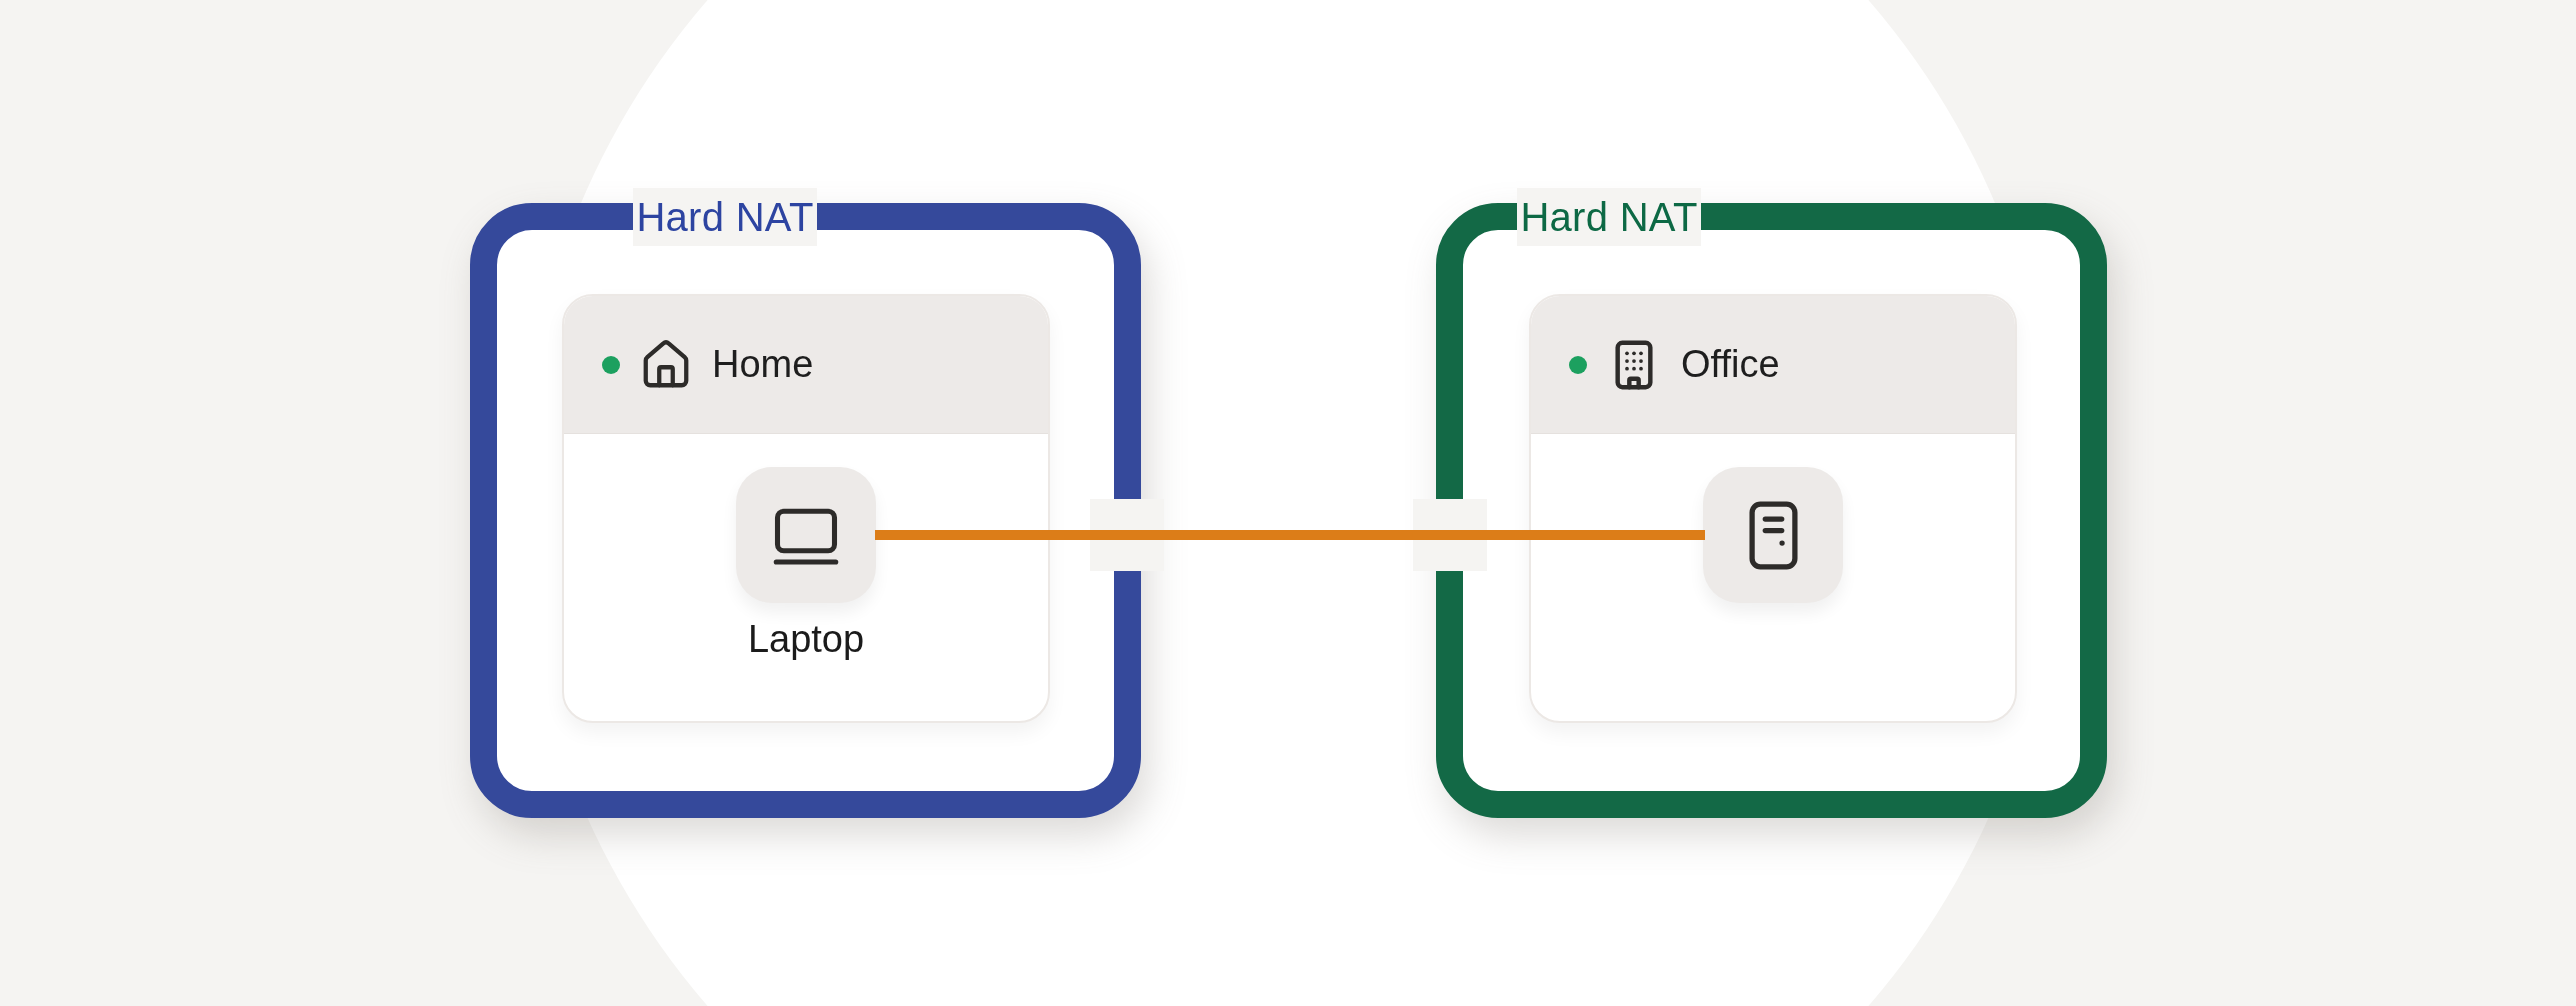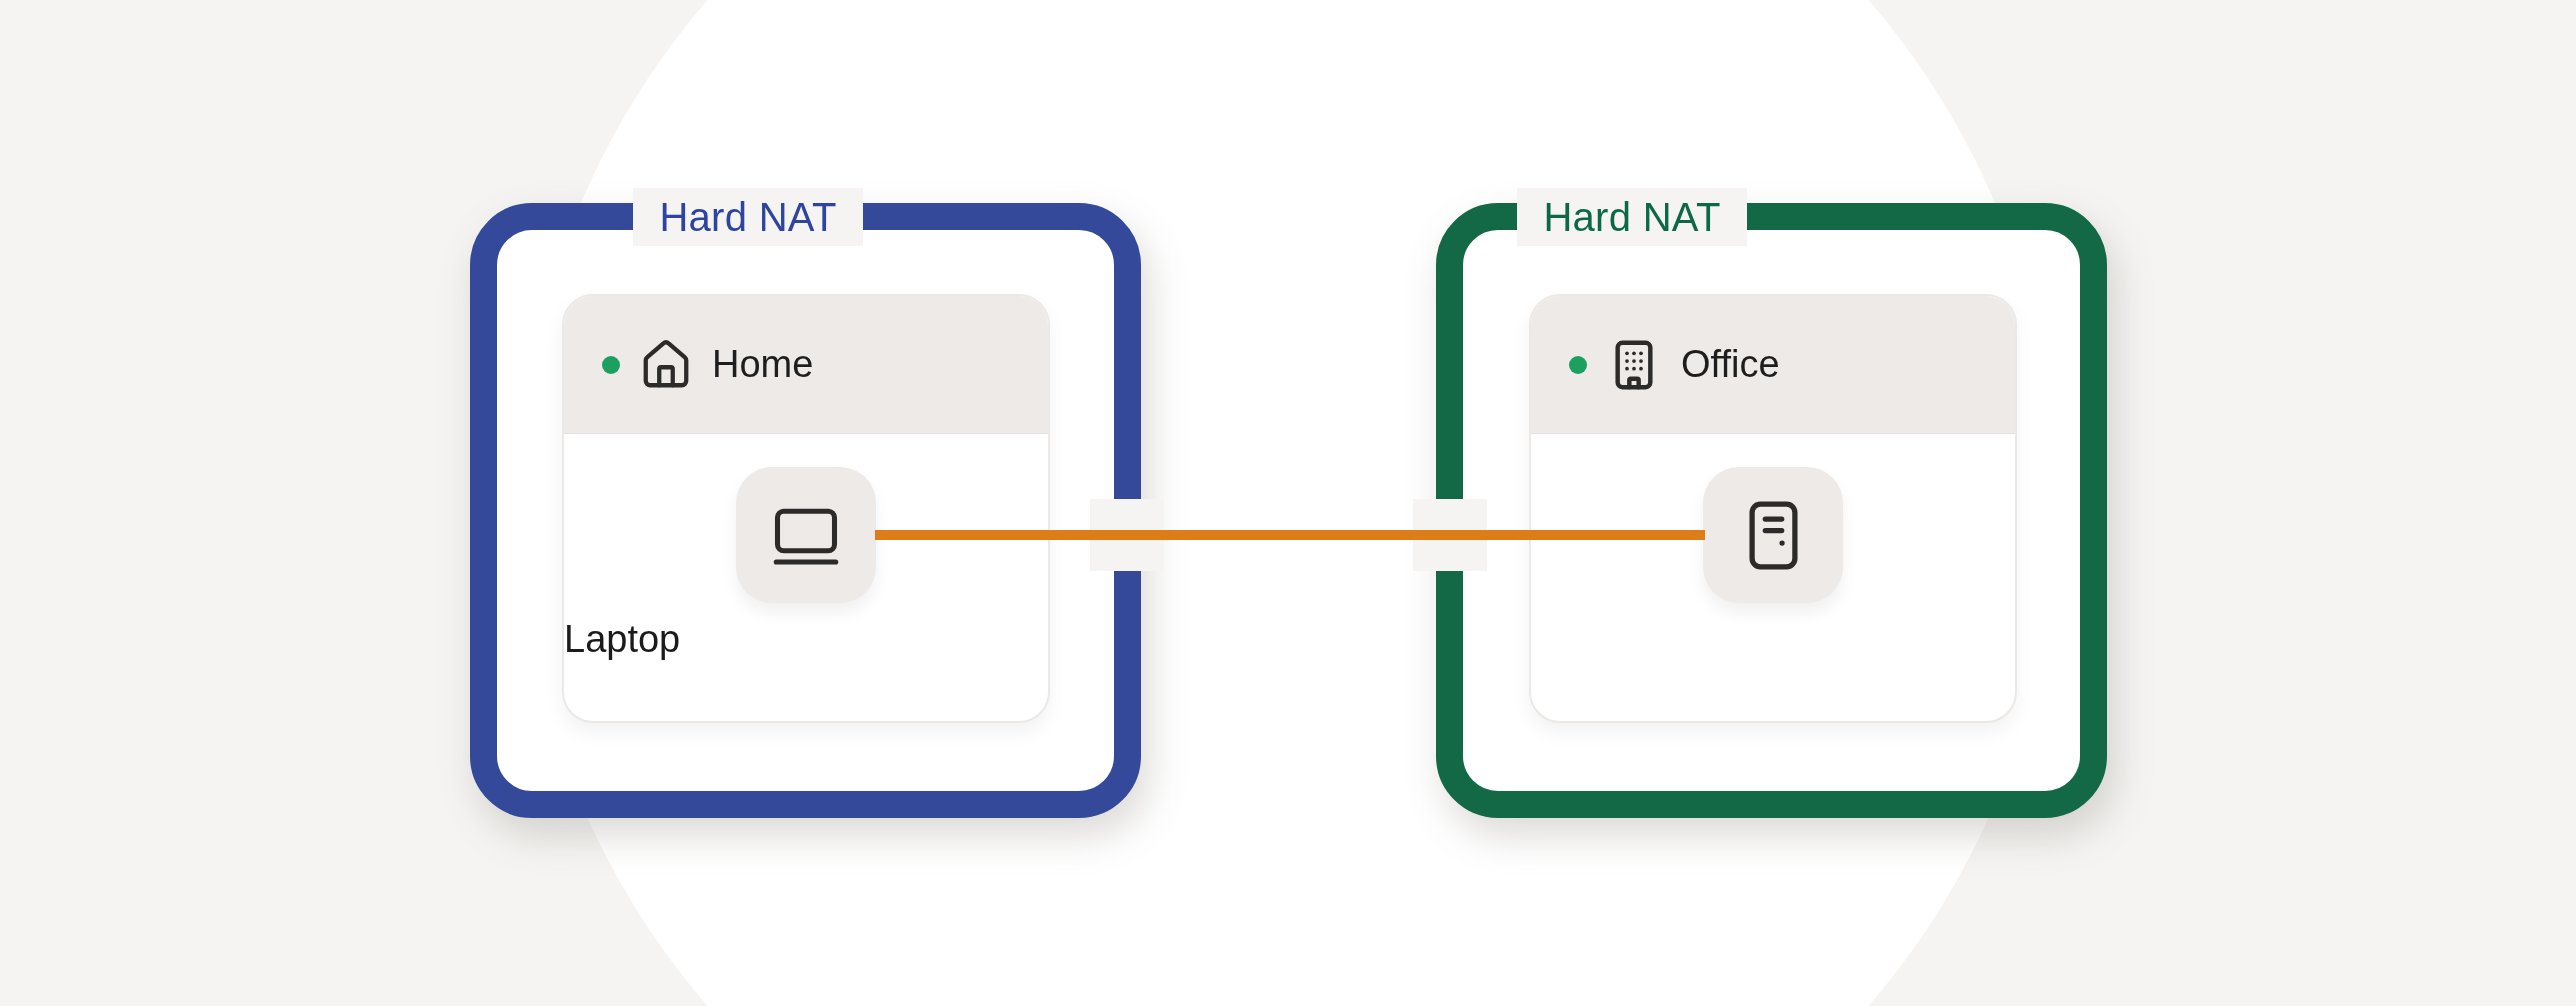--- a/index.html
+++ b/index.html
@@ -16,21 +16,21 @@
   .net-box{
     position:absolute;top:203px;width:671px;height:615px;box-sizing:border-box;
     border:27px solid #000;border-radius:62px;background:#ffffff;
     box-shadow:8px 17.4px 37px rgba(118,110,102,.25);
     z-index:1;
   }
   .net-box.home{left:470px;border-color:#35499b;}
   .net-box.office{left:1436px;border-color:#136946;}
   
   .nat-badge{
-    position:absolute;top:188px;height:58px;width:230px;
+    position:absolute;top:188px;height:58px;width:184px;
     background:#f5f4f2;display:flex;align-items:center;justify-content:center;
     font-size:40px;letter-spacing:0.3px;z-index:6;
   }
   .nat-badge.home{left:633px;color:#2d44a1;}
   .nat-badge.office{left:1517px;color:#0d6945;}
   
   .site-card{
     position:absolute;top:294px;width:488px;height:429px;box-sizing:border-box;
     background:#ffffff;border:2px solid #ece8e5;border-radius:31px;
     overflow:hidden;z-index:2;box-shadow:0 9.4px 19px rgba(0,0,0,.05);
@@ -46,21 +46,21 @@
   .site-icon{color:#2d2b29;display:flex;align-items:center;}
   .site-name{font-size:38px;font-weight:400;color:#1e1e1e;}
   .card-body{position:relative;height:288px;}
   .device-tile{
     position:absolute;left:50%;transform:translateX(-50%);top:33px;
     width:140px;height:136px;border-radius:36px;background:#edeae8;
     display:flex;align-items:center;justify-content:center;color:#2d2b29;
     box-shadow:0 9.4px 16px rgba(0,0,0,.06);
   }
   .device-name{
-    position:absolute;left:0;right:0;top:184px;
+    position:absolute;left:0;right:0;top:184px;text-align:center;
     font-size:38px;color:#1b1b1b;font-weight:400;
   }
   
   .border-gap{
     position:absolute;top:499px;width:74px;height:72px;
     background:#f5f4f2;z-index:4;
   }
   .border-gap.home{left:1090px;}
   .border-gap.office{left:1413px;}
   .connection-line{

